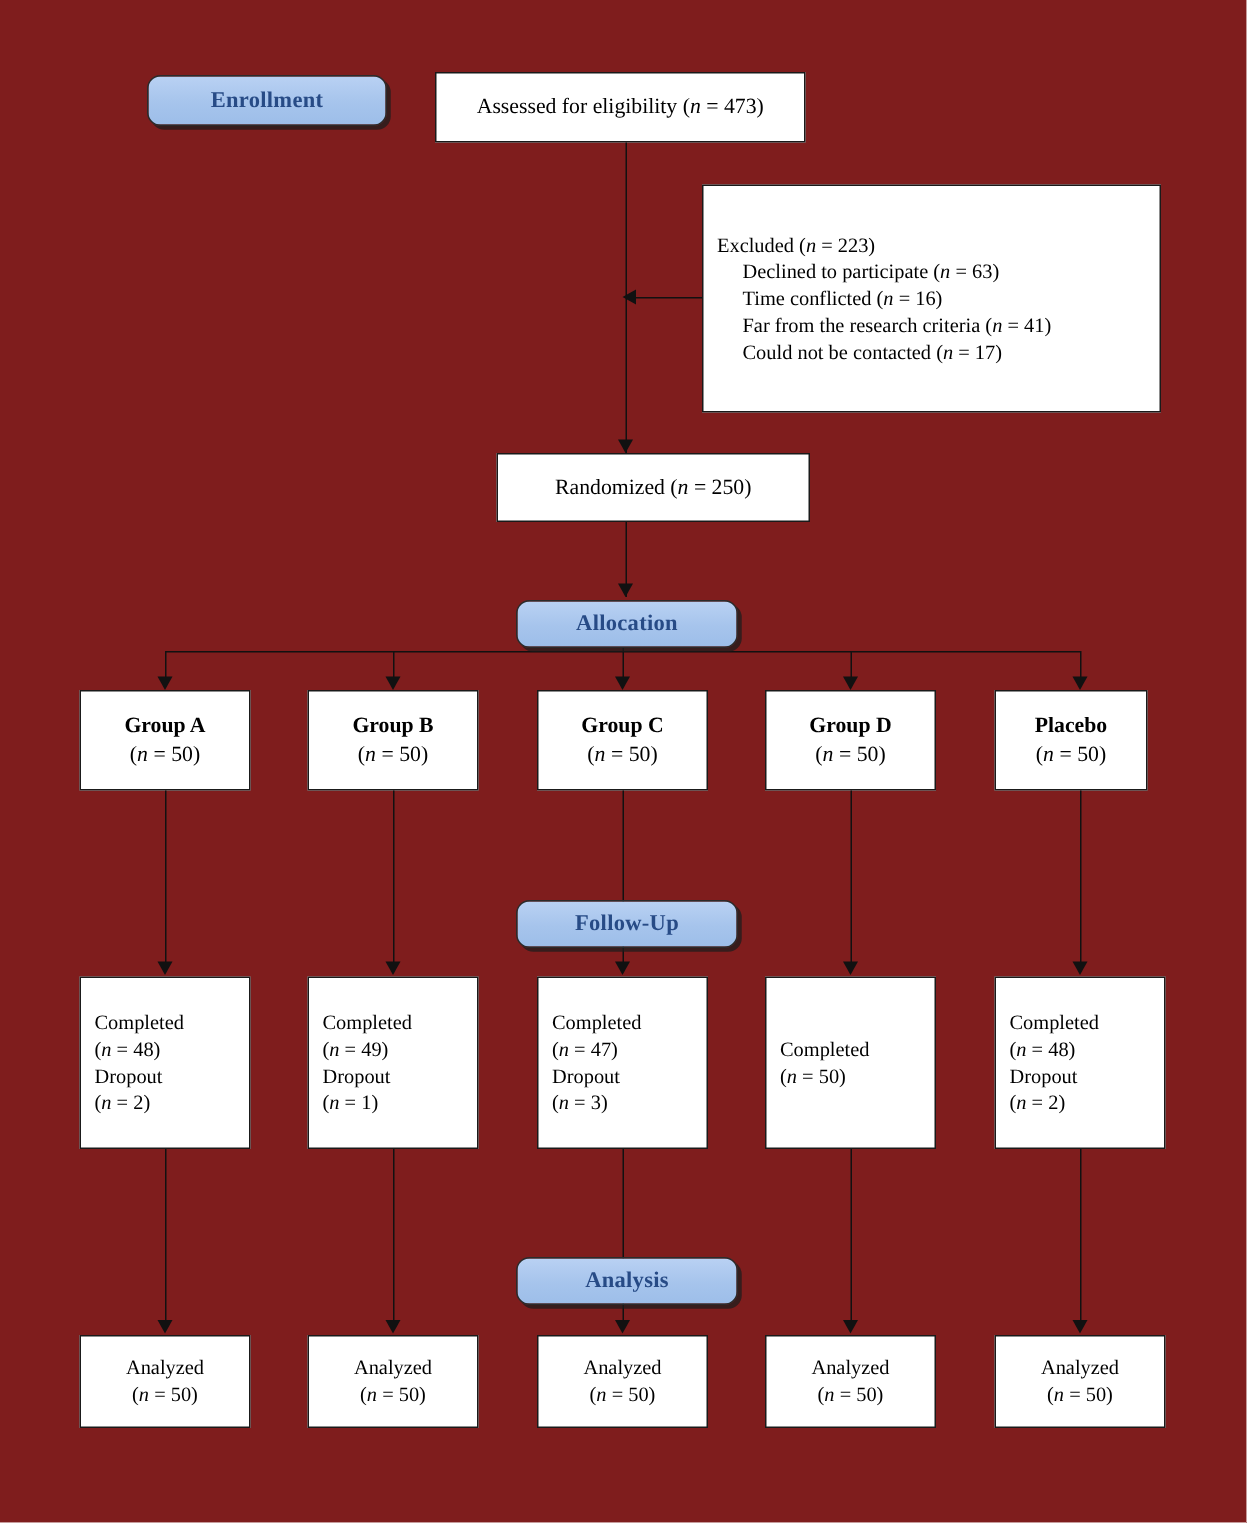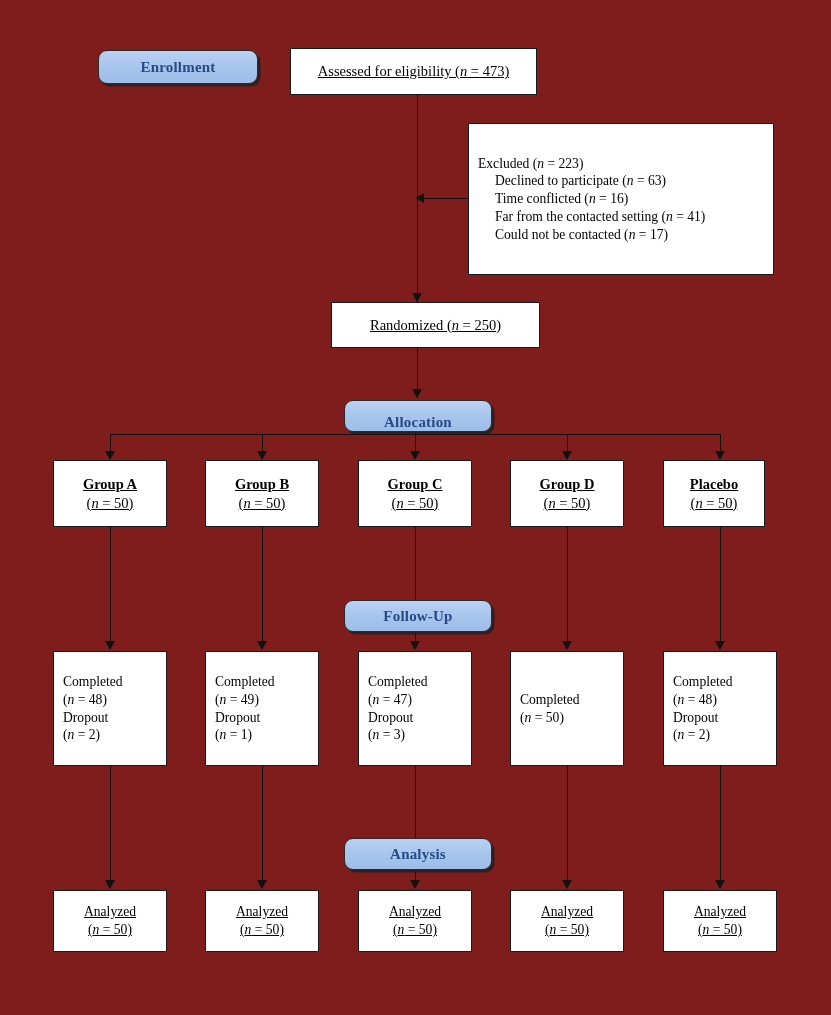--- a/index.html
+++ b/index.html
@@ -23,21 +23,21 @@
   .box {
     position: absolute;
     box-sizing: border-box;
     border: 1.4px solid #1a1a1a;
     background: #ffffff;
     display: flex;
     flex-direction: column;
     justify-content: center;
     line-height: 1.30;
   }
-  .box.center { align-items: center; text-align: center; text-decoration: underline; }
+  .box.center { align-items: center; text-align: center; }
   .box.left   { align-items: flex-start; text-align: right; }
   .box .ln { display: block; white-space: nowrap; }
   .box.left .ln { padding-left: 9px; }
 
   .t14 { font-size: 14.5px; }
   .t13 { font-size: 13.6px; }
   .bold { font-weight: bold; }
   .ital { font-style: italic; }
 
   
@@ -101,35 +101,35 @@
     <span class="ln"><span>Assessed for eligibility (</span><i class="ital">n</i><span> = 473)</span></span>
   </div>
 
   <div class="vline" style="left:417px; top:95px; height:207px;"></div>
   <div class="arrow-down" style="left:412px; top:293px;"></div>
 
   <div class="box left t13" style="left:468px; top:123px; width:306px; height:152px;">
     <span class="ln"><span>Excluded (</span><i class="ital">n</i><span> = 223)</span></span>
     <span class="ln sub"><span>Declined to participate (</span><i class="ital">n</i><span> = 63)</span></span>
     <span class="ln sub"><span>Time conflicted (</span><i class="ital">n</i><span> = 16)</span></span>
-    <span class="ln sub"><span>Far from the contacted setting (</span><i class="ital">n</i><span> = 41)</span></span>
+    <span class="ln sub"><span>Far from the research criteria (</span><i class="ital">n</i><span> = 41)</span></span>
     <span class="ln sub"><span>Could not be contacted (</span><i class="ital">n</i><span> = 17)</span></span>
   </div>
 
   <div class="hline" style="left:424px; top:198px; width:44px;"></div>
   <div class="arrow-left" style="left:415px; top:193px;"></div>
 
   <div class="box center t14" style="left:331px; top:302px; width:209px; height:46px;">
     <span class="ln"><span>Randomized (</span><i class="ital">n</i><span> = 250)</span></span>
   </div>
 
   <div class="vline" style="left:417px; top:348px; height:50px;"></div>
   <div class="arrow-down" style="left:412px; top:389px;"></div>
 
-  <div class="banner" style="left:344px; top:400px; width:148px; height:32px;align-items:flex-end;">
+  <div class="banner" style="left:344px; top:400px; width:148px; height:32px;">
     <span>Allocation</span>
   </div>
 
   <div class="hline" style="left:110px; top:434px; width:610px;"></div>
   <div class="vline" style="left:110px; top:434px; height:21px;"></div>
   <div class="vline" style="left:262px; top:434px; height:21px;"></div>
   <div class="vline" style="left:415px; top:432px; height:23px;"></div>
   <div class="vline" style="left:567px; top:434px; height:21px;"></div>
   <div class="vline" style="left:720px; top:434px; height:21px;"></div>
   <div class="arrow-down" style="left:105px;  top:451px;"></div>

